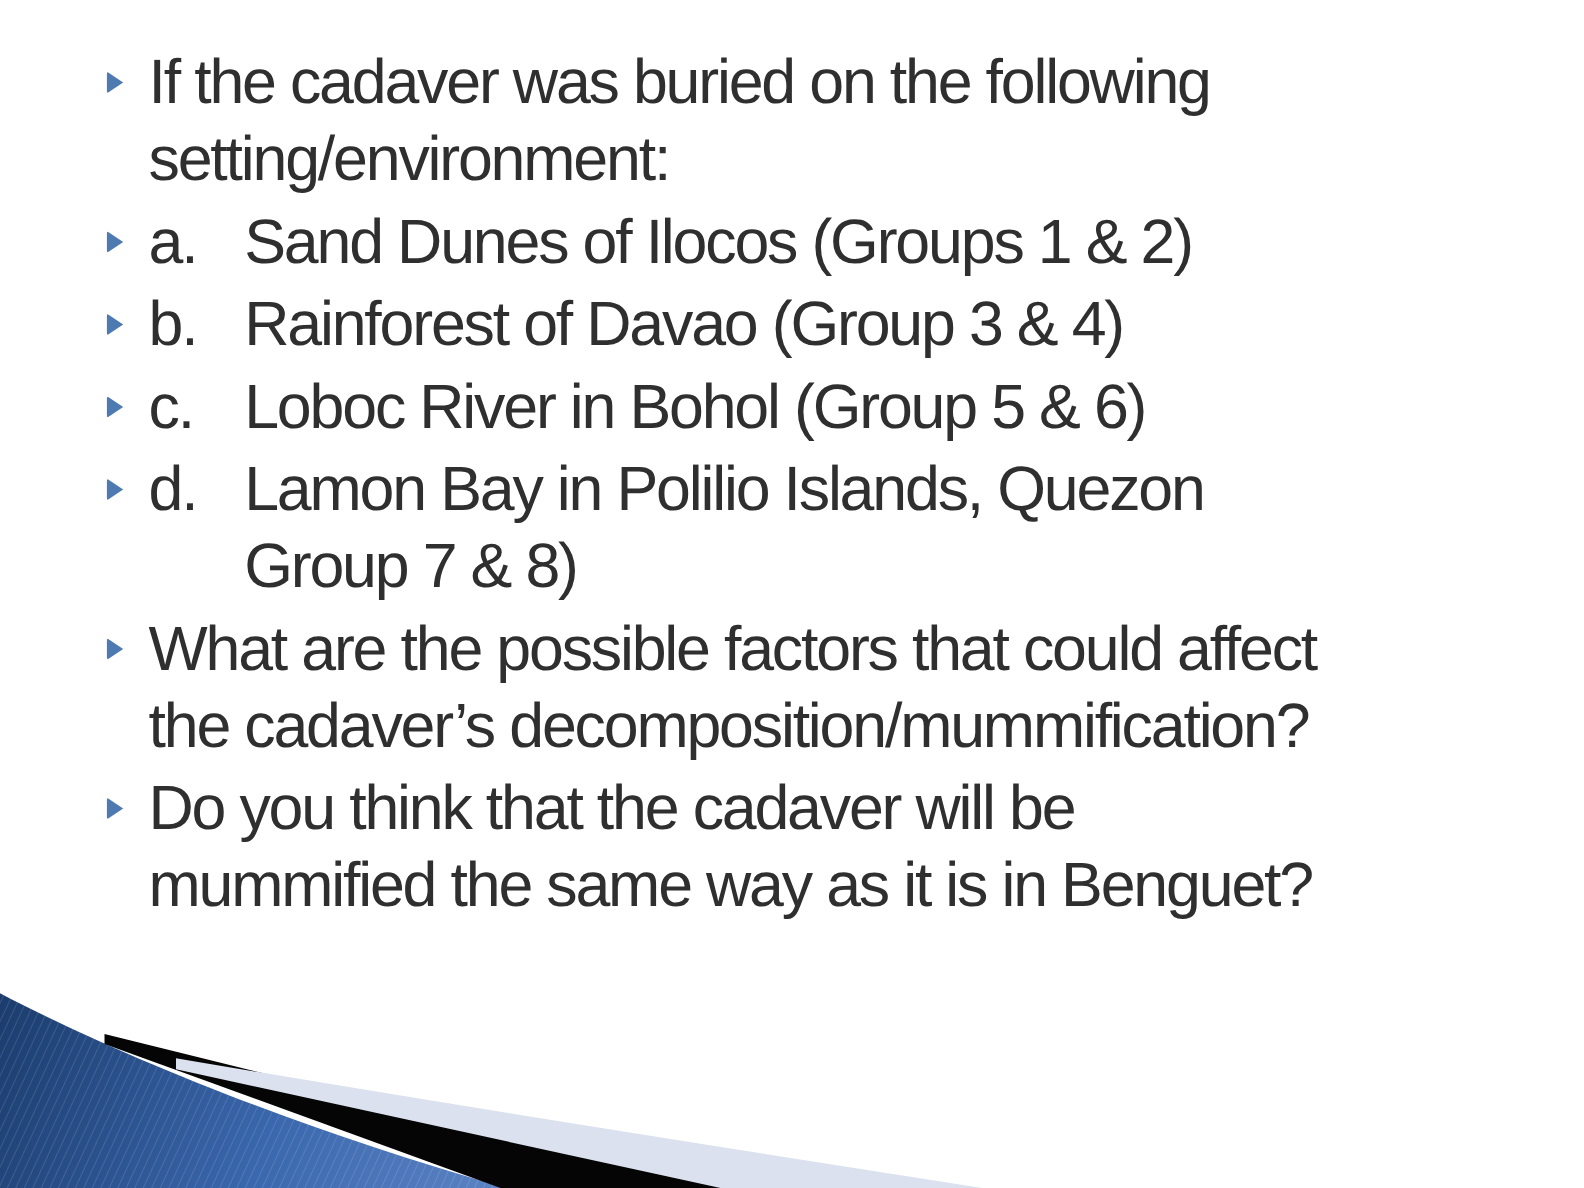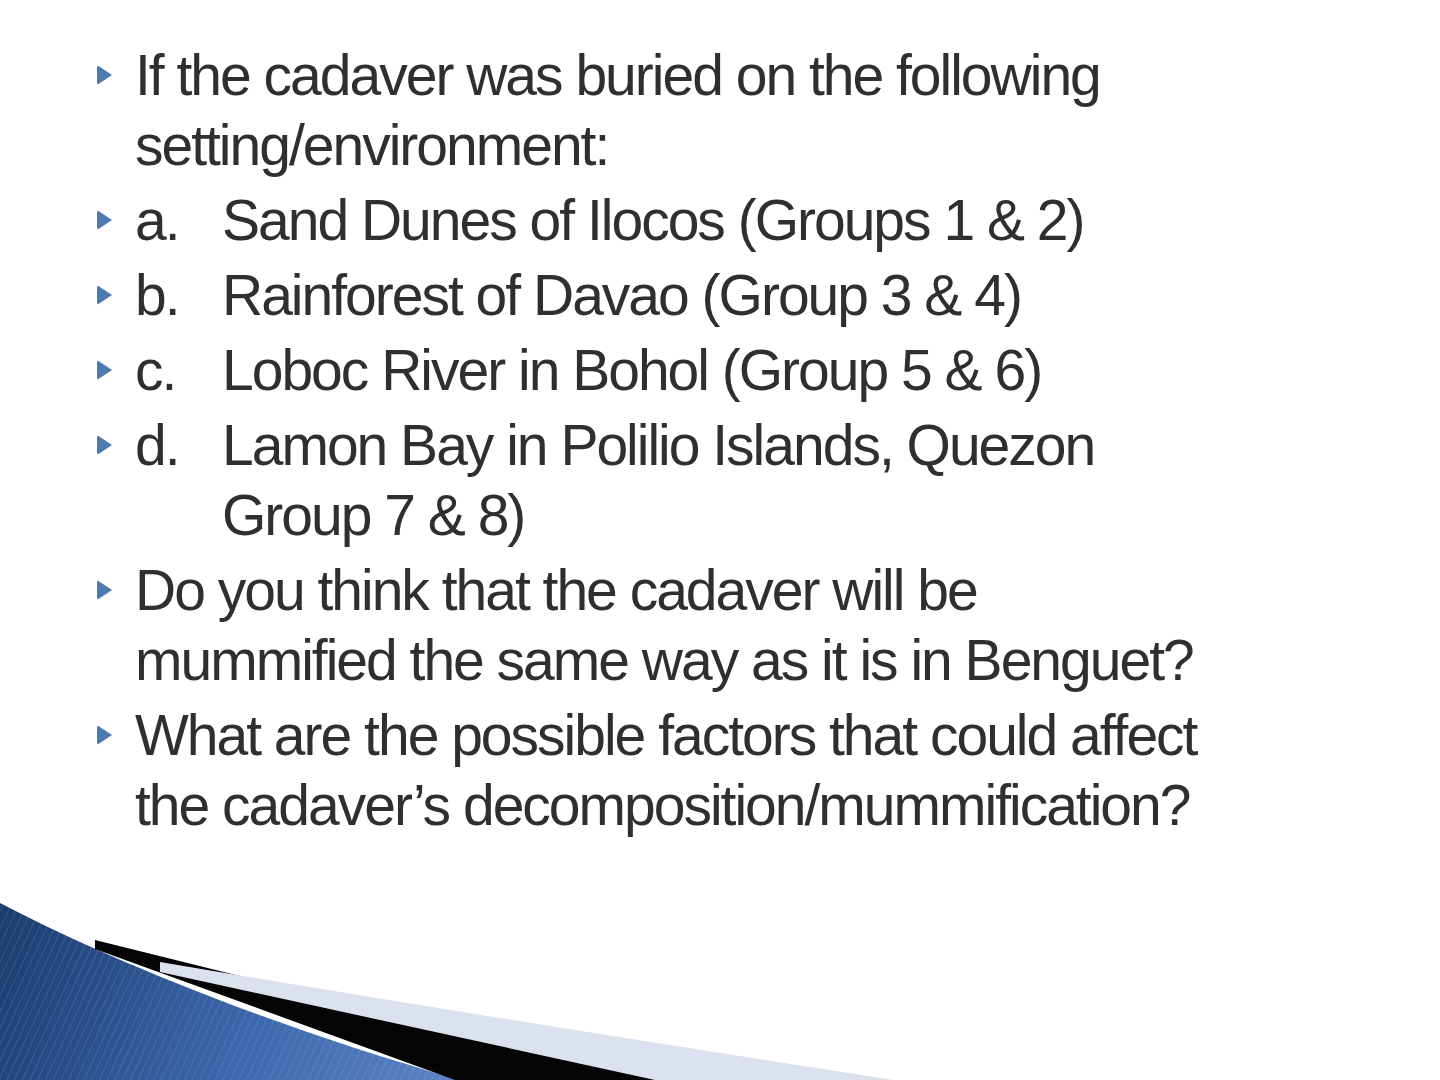--- a/index.html
+++ b/index.html
@@ -104,31 +104,31 @@
     <div class="label-col">d.</div>
     <div class="text-col">Lamon Bay in Polilio Islands, Quezon
 Group 7 &amp; 8)</div>
   </div>
 
   <div class="item">
     <div class="marker-col">
       <div class="triangle"></div>
     </div>
 
-    <div class="text-col">Do you think that the cadaver will be
-mummified the same way as it is in Benguet?</div>
+    <div class="text-col">What are the possible factors that could affect
+the cadaver’s decomposition/mummification?</div>
   </div>
 
   <div class="item">
     <div class="marker-col">
       <div class="triangle"></div>
     </div>
 
-    <div class="text-col">What are the possible factors that could affect
-the cadaver’s decomposition/mummification?</div>
+    <div class="text-col">Do you think that the cadaver will be
+mummified the same way as it is in Benguet?</div>
   </div>
 </div>
 
   <svg class="deco" viewBox="0 0 1440 1080" xmlns="http://www.w3.org/2000/svg" aria-hidden="true">
     <defs>
       <linearGradient id="gradBlue" gradientUnits="userSpaceOnUse" x1="0" y1="910" x2="560" y2="1140">
         <stop offset="0" stop-color="#1b3c6d"></stop>
         <stop offset="0.45" stop-color="#3a67ad"></stop>
         <stop offset="0.8" stop-color="#5b83c4"></stop>
         <stop offset="1" stop-color="#7fa0d4"></stop>

